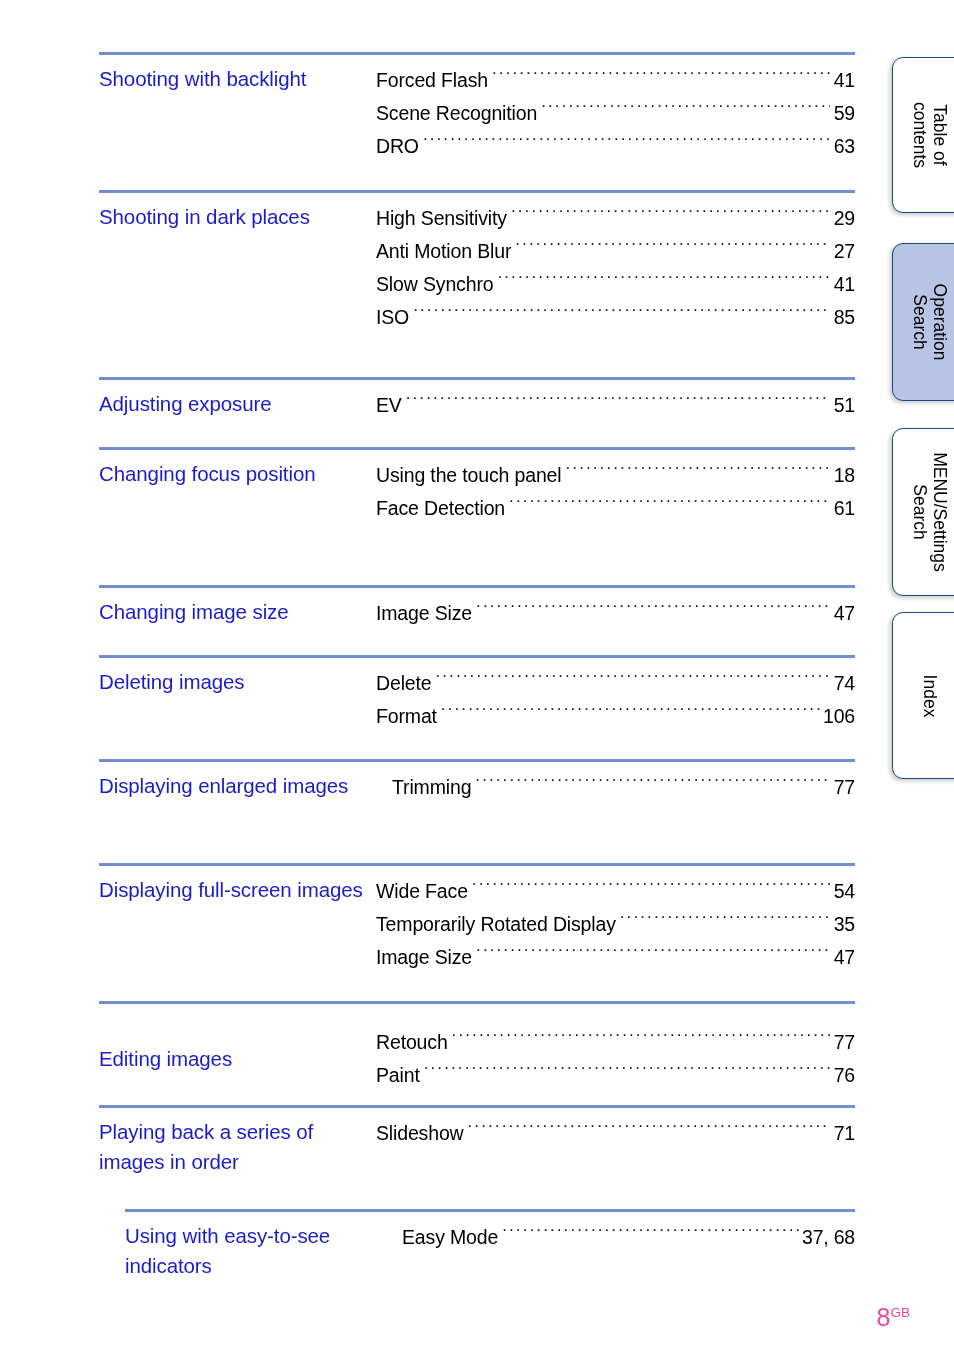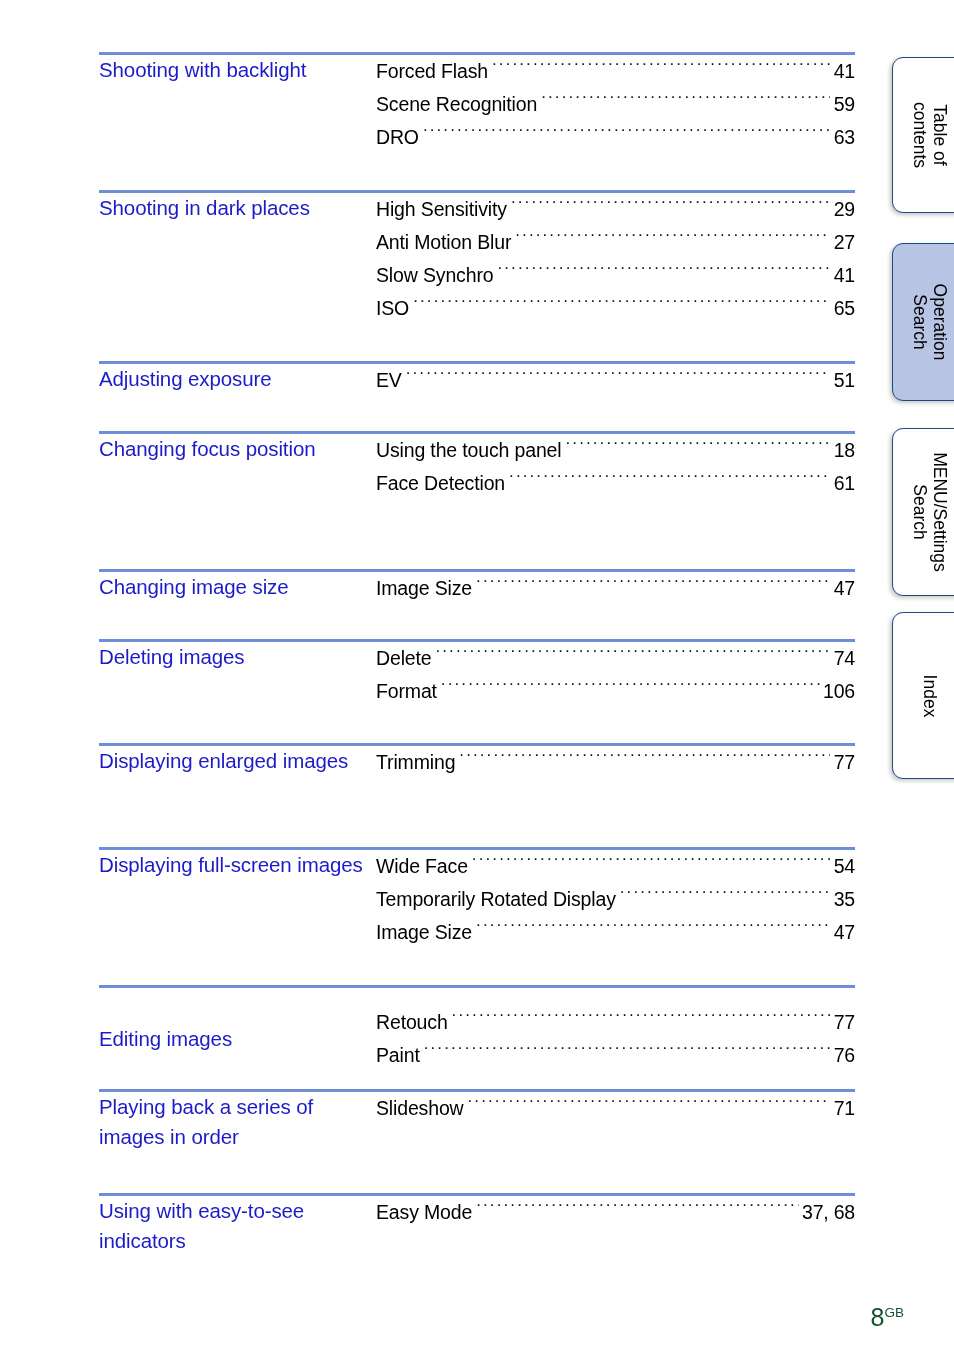--- a/index.html
+++ b/index.html
@@ -20,20 +20,21 @@
     position: absolute;
     left: 99px;
     top: 52px;
     width: 756px;
   }
 
   .toc-section {
     border-top: 3px solid #6f8ed6;
     display: flex;
     align-items: flex-start;
+    padding-top: 9px;
     box-sizing: border-box;
   }
 
   .section-title {
     width: 277px;
     flex: 0 0 277px;
     color: #1b1bc9;
     font-size: 20.5px;
     line-height: 30px;
     letter-spacing: -0.1px;
@@ -126,24 +127,24 @@
   .side-tab-label .l2 { display: block; }
 
   #tab-0 { top: 57px;  height: 156px; }
   #tab-1 { top: 243px; height: 158px; }
   #tab-2 { top: 428px; height: 168px; }
   #tab-3 { top: 612px; height: 167px; }
 
   
   #page-number {
     position: absolute;
-    right: 50px;
+    right: 44px;
     bottom: 42px;
     font-size: 25px;
-    color: #14532d;
+    color: #ec4899;
     line-height: 1;
   }
   #page-number .sup {
     font-size: 13.5px;
     vertical-align: super;
     letter-spacing: 0px;
   }
 </style>
 </head>
 <body>
@@ -183,25 +184,25 @@
           <span class="entry-page">27</span>
         </div>
         <div class="entry">
           <span class="entry-label">Slow Synchro</span>
           <span class="entry-dots"></span>
           <span class="entry-page">41</span>
         </div>
         <div class="entry">
           <span class="entry-label">ISO</span>
           <span class="entry-dots"></span>
-          <span class="entry-page">65</span>
-        </div>
-      </div>
-    </div>
-    <div class="toc-section" style="min-height: 70px;">
+          <span class="entry-page">85</span>
+        </div>
+      </div>
+    </div>
+    <div class="toc-section" style="min-height: 70px; margin-top: 16px;">
       <div class="section-title">Adjusting exposure</div>
       <div class="entry-list">
         <div class="entry">
           <span class="entry-label">EV</span>
           <span class="entry-dots"></span>
           <span class="entry-page">51</span>
         </div>
       </div>
     </div>
     <div class="toc-section" style="min-height: 138px;">
@@ -237,21 +238,21 @@
           <span class="entry-dots"></span>
           <span class="entry-page">74</span>
         </div>
         <div class="entry">
           <span class="entry-label">Format</span>
           <span class="entry-dots"></span>
           <span class="entry-page">106</span>
         </div>
       </div>
     </div>
-    <div class="toc-section" style="min-height: 104px;">
+    <div class="toc-section" style="min-height: 104px; gap: 16px;">
       <div class="section-title">Displaying enlarged images</div>
       <div class="entry-list">
         <div class="entry">
           <span class="entry-label">Trimming</span>
           <span class="entry-dots"></span>
           <span class="entry-page">77</span>
         </div>
       </div>
     </div>
     <div class="toc-section" style="min-height: 138px;">
@@ -292,21 +293,21 @@
     <div class="toc-section" style="min-height: 104px;">
       <div class="section-title">Playing back a series of images in order</div>
       <div class="entry-list">
         <div class="entry">
           <span class="entry-label">Slideshow</span>
           <span class="entry-dots"></span>
           <span class="entry-page">71</span>
         </div>
       </div>
     </div>
-    <div class="toc-section" style="min-height: 104px;">
+    <div class="toc-section" style="min-height: 104px; margin-left: 26px;">
       <div class="section-title">Using with easy-to-see indicators</div>
       <div class="entry-list">
         <div class="entry">
           <span class="entry-label">Easy Mode</span>
           <span class="entry-dots"></span>
           <span class="entry-page">37, 68</span>
         </div>
       </div>
     </div>
   </div>

